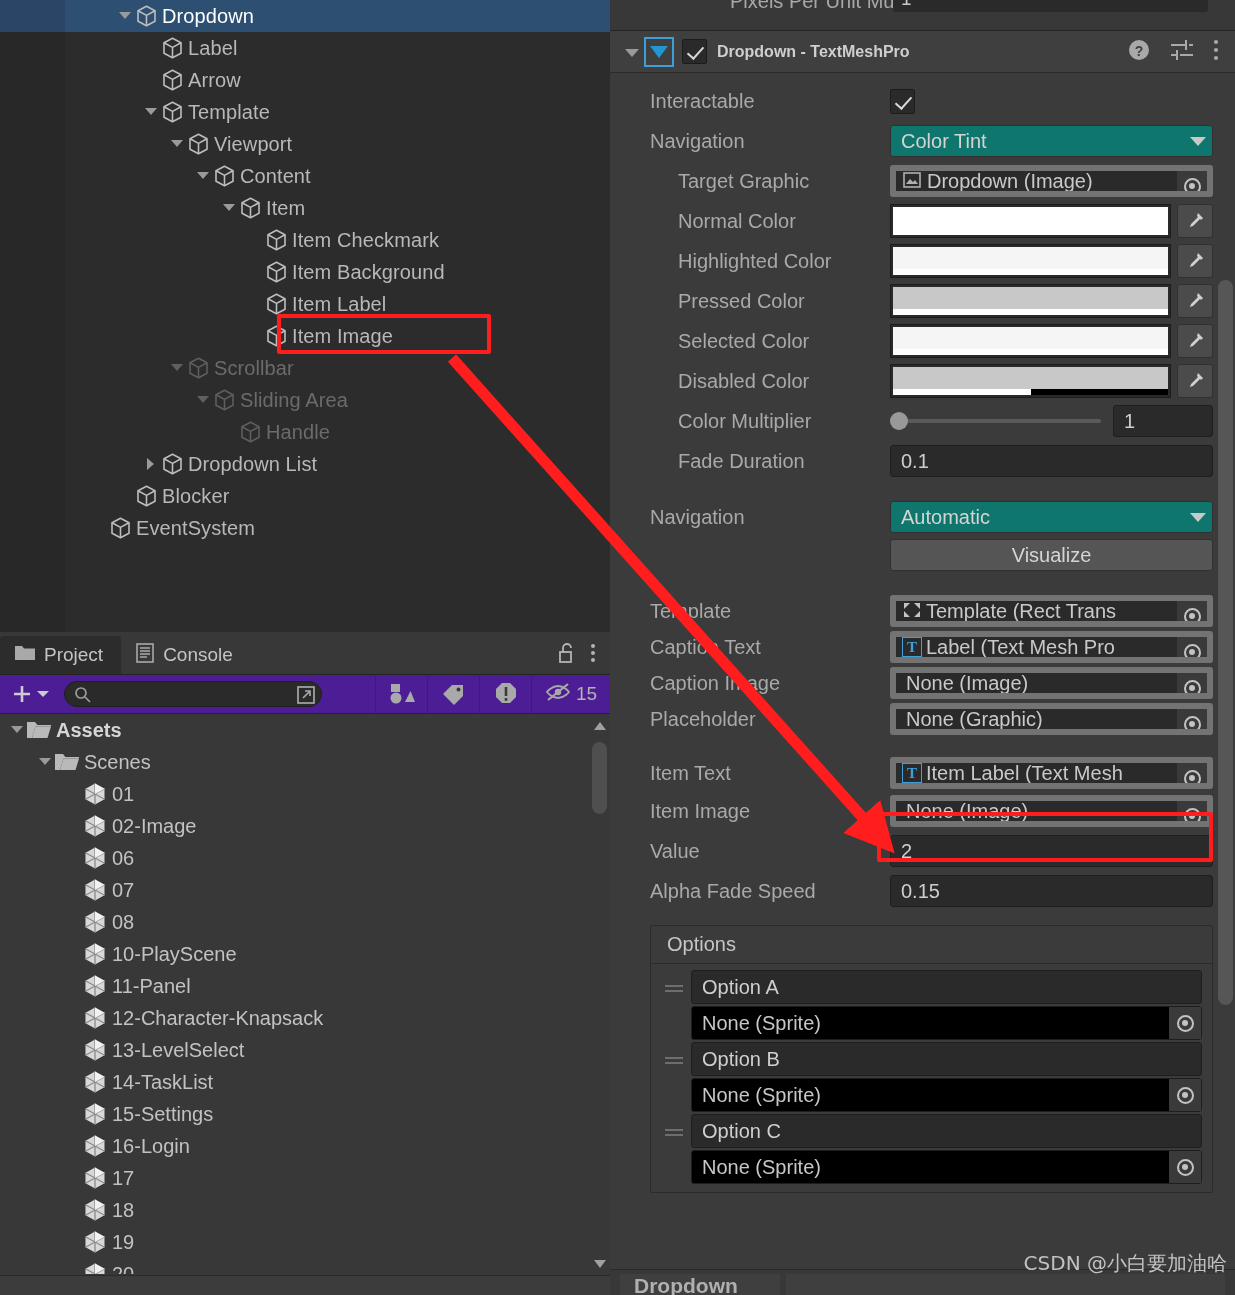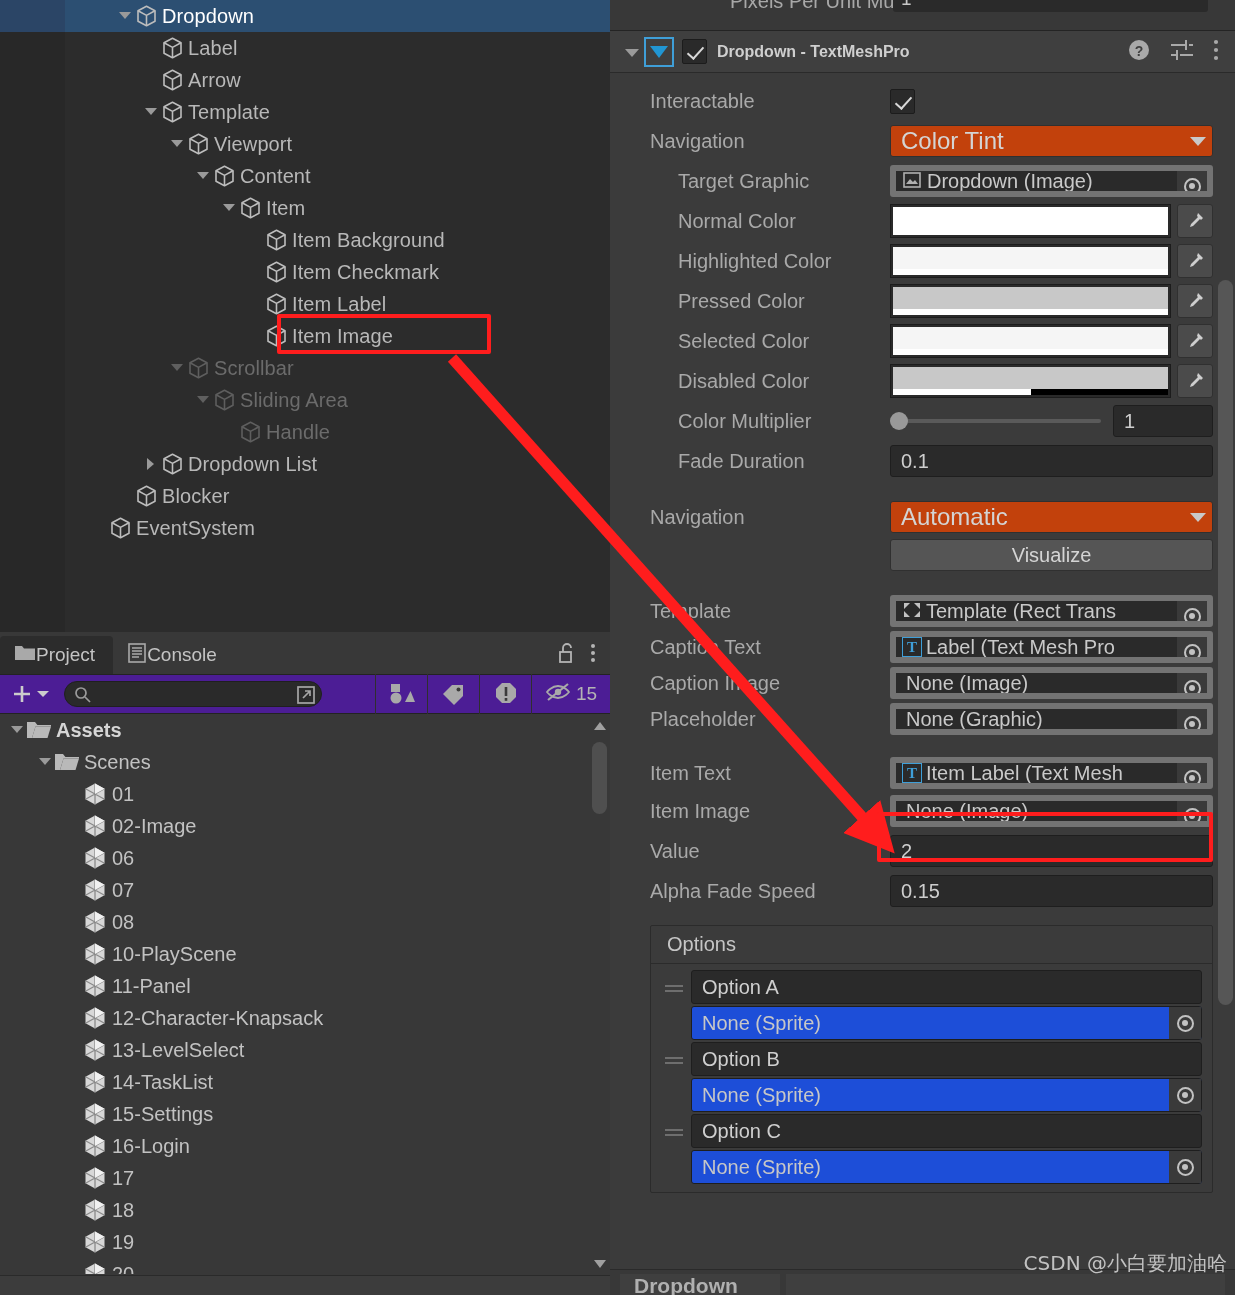--- a/index.html
+++ b/index.html
@@ -58,21 +58,21 @@
   
   #project {
     position: absolute; left: 0; top: 632px; width: 610px; height: 663px;
     background: #383838;
   }
   #project-tabbar {
     position: relative; height: 42px; background: #383838;
     display: flex; align-items: flex-end;
   }
   .tab {
-    height: 38px; display: flex; align-items: center; gap: 0;
+    height: 38px; display: flex; align-items: center; gap: 8px;
     padding: 0 18px 0 14px; font-size: 19px; color: #c4c4c4;
   }
   .tab.active { background: #2c2c2c; border-top-left-radius: 4px; border-top-right-radius: 4px; }
   .tab-icons { margin-left: auto; display: flex; align-items: center; gap: 14px; padding: 0 14px 6px 0; }
   #project-toolbar {
     height: 40px; background: #4c1d95; display: flex; align-items: center;
     border-top: 1px solid #232323; border-bottom: 1px solid #232323;
   }
   .tb-plus { display: flex; align-items: center; gap: 2px; padding: 0 8px 0 10px; color: #c8c8c8; }
   #search-wrap {
@@ -175,23 +175,23 @@
   .row { height: 40px; display: flex; align-items: center; }
   .row.tight { height: 36px; }
   .lbl {
     font-size: 20px; color: #a9a9a9; padding-left: 40px; flex: 0 0 280px;
     white-space: nowrap;
   }
   .lbl.indent { padding-left: 68px; }
   .ctl { flex: 1; display: flex; align-items: center; padding-right: 22px; }
 
   .dropfield {
-    flex: 1; height: 32px; background: #c2410c; border: 1px solid #303030;
+    flex: 1; height: 32px; background: #0f766e; border: 1px solid #303030;
     border-radius: 3px; display: flex; align-items: center; padding: 0 6px 0 10px;
-    color: #d4d4d4; font-size: 24px;
+    color: #d4d4d4; font-size: 20px;
   }
   .dropfield .arrow { margin-left: auto; width: 0; height: 0;
     border-left: 8px solid transparent; border-right: 8px solid transparent;
     border-top: 9px solid #c9c9c9; }
 
   .objfield {
     flex: 1; height: 32px; background: #2a2a2a; border: 6px solid #737373;
     border-radius: 3px; display: flex; align-items: center; padding-left: 6px;
     color: #c9c9c9; font-size: 20px; overflow: hidden; position: relative;
   }
@@ -262,21 +262,21 @@
   .opt-group { display: flex; align-items: flex-start; margin-bottom: 2px; }
   .drag-handle { width: 34px; padding-top: 12px; flex: 0 0 34px; }
   .drag-handle .bar { height: 2px; background: #6e6e6e; margin: 3px 8px; }
   .opt-fields { flex: 1; }
   .opt-name {
     height: 34px; background: #2a2a2a; border: 1px solid #1e1e1e; border-radius: 3px;
     color: #cfcfcf; font-size: 20px; display: flex; align-items: center; padding-left: 10px;
     margin-bottom: 2px;
   }
   .opt-sprite {
-    height: 34px; background: #1d4ed8; border: 1px solid #1e1e1e; border-radius: 3px;
+    height: 34px; background: #000000; border: 1px solid #1e1e1e; border-radius: 3px;
     color: #c7c7c7; font-size: 20px; display: flex; align-items: center; padding-left: 10px;
     position: relative;
   }
   .opt-sprite .picker {
     position: absolute; right: 0; top: 0; width: 32px; height: 32px;
     background: #3a3a3a; display: flex; align-items: center; justify-content: center;
   }
 
   
   #insp-scroll {
@@ -413,32 +413,32 @@
           </div>
           <div class="h-row">
             <div style="width: 246px; flex: 0 0 246px; height: 32px;"></div>
             <div class="tri "></div>
             <div class="cube">
               <svg width="25" height="24" viewBox="0 0 25 24">
                 <path d="M12.5 2.2L21 6.8v10.4l-8.5 4.6L4 17.2V6.8z" fill="none" stroke="#bdbdbd" stroke-width="1.6" stroke-linejoin="round"></path>
                 <path d="M4 6.8l8.5 4.6 8.5-4.6M12.5 11.4v10.4" fill="none" stroke="#bdbdbd" stroke-width="1.6" stroke-linejoin="round"></path>
               </svg>
             </div>
-            <span class="h-label">Item Background</span>
+            <span class="h-label">Item Checkmark</span>
           </div>
           <div class="h-row">
             <div style="width: 246px; flex: 0 0 246px; height: 32px;"></div>
             <div class="tri "></div>
             <div class="cube">
               <svg width="25" height="24" viewBox="0 0 25 24">
                 <path d="M12.5 2.2L21 6.8v10.4l-8.5 4.6L4 17.2V6.8z" fill="none" stroke="#bdbdbd" stroke-width="1.6" stroke-linejoin="round"></path>
                 <path d="M4 6.8l8.5 4.6 8.5-4.6M12.5 11.4v10.4" fill="none" stroke="#bdbdbd" stroke-width="1.6" stroke-linejoin="round"></path>
               </svg>
             </div>
-            <span class="h-label">Item Checkmark</span>
+            <span class="h-label">Item Background</span>
           </div>
           <div class="h-row">
             <div style="width: 246px; flex: 0 0 246px; height: 32px;"></div>
             <div class="tri "></div>
             <div class="cube">
               <svg width="25" height="24" viewBox="0 0 25 24">
                 <path d="M12.5 2.2L21 6.8v10.4l-8.5 4.6L4 17.2V6.8z" fill="none" stroke="#bdbdbd" stroke-width="1.6" stroke-linejoin="round"></path>
                 <path d="M4 6.8l8.5 4.6 8.5-4.6M12.5 11.4v10.4" fill="none" stroke="#bdbdbd" stroke-width="1.6" stroke-linejoin="round"></path>
               </svg>
             </div>

